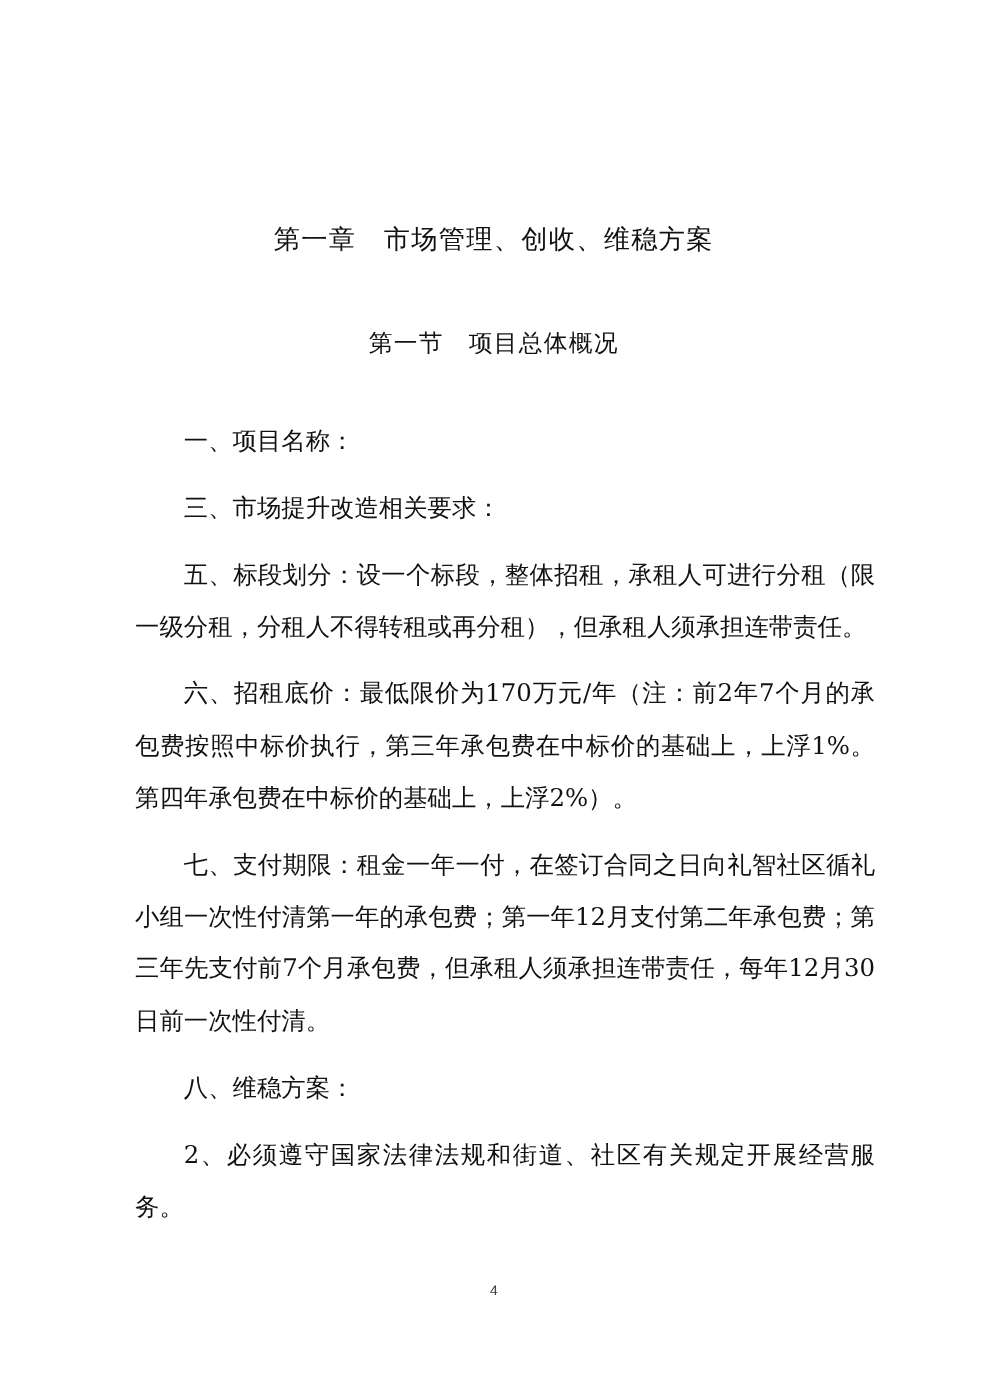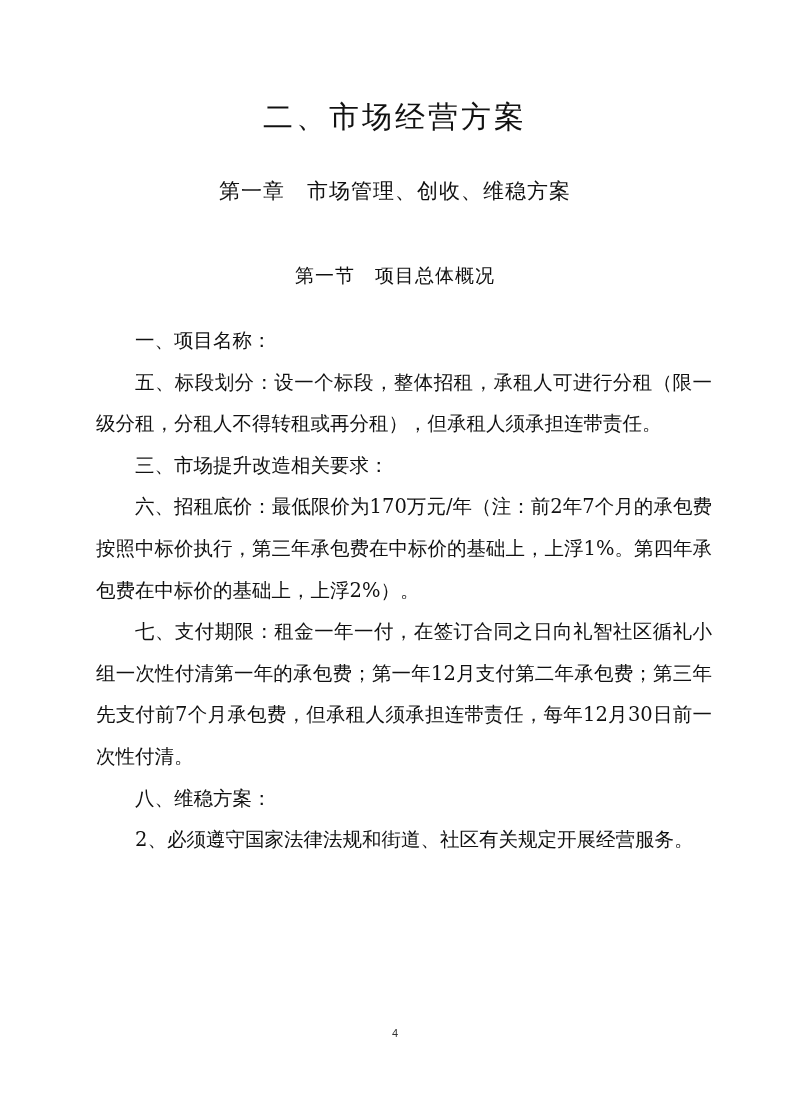--- a/index.html
+++ b/index.html
@@ -7,36 +7,35 @@
       font-family: "DejaVu Serif", "Liberation Serif", serif; color: #111; }
     .page { position: absolute; left: 0; top: 0; width: 790px; height: 1118px; background: #fff; }
     .title { position: absolute; left: 0; width: 790px; text-align: center; top: 97px;
       font-size: 30px; letter-spacing: 3px; line-height: 40px; }
     .chapter { position: absolute; left: 0; width: 790px; text-align: center; top: 176px;
       font-size: 21px; letter-spacing: 1px; line-height: 30px; }
     .section { position: absolute; left: 0; width: 790px; text-align: center; top: 260px;
       font-size: 19px; letter-spacing: 1px; line-height: 30px; }
     .body { position: absolute; left: 96px; width: 616px; top: 320px; font-size: 19.5px;
       line-height: 41.6px; text-align: justify; text-justify: inter-character; }
-    .para { margin: 0; text-indent: 2em; }
+    .para { margin: 12px; text-indent: 2em; }
     .pageno { position: absolute; left: 0; width: 790px; text-align: center; top: 1027px;
       font-family: "Liberation Sans", sans-serif; font-size: 11px; color: #333; }
   </style>
 </head>
 <body>
 
 <div class="page">
-  <div class="title">二、市场经营方案</div>
   <div class="chapter">第一章　市场管理、创收、维稳方案</div>
   <div class="section">第一节　项目总体概况</div>
 
   <div class="body">
     <p class="para">一、项目名称：</p>
+    <p class="para">三、市场提升改造相关要求：</p>
     <p class="para">五、标段划分：设一个标段，整体招租，承租人可进行分租（限一级分租，分租人不得转租或再分租），但承租人须承担连带责任。</p>
-    <p class="para">三、市场提升改造相关要求：</p>
     <p class="para">六、招租底价：最低限价为170万元/年（注：前2年7个月的承包费按照中标价执行，第三年承包费在中标价的基础上，上浮1%。第四年承包费在中标价的基础上，上浮2%）。</p>
     <p class="para">七、支付期限：租金一年一付，在签订合同之日向礼智社区循礼小组一次性付清第一年的承包费；第一年12月支付第二年承包费；第三年先支付前7个月承包费，但承租人须承担连带责任，每年12月30日前一次性付清。</p>
     <p class="para">八、维稳方案：</p>
     <p class="para">2、必须遵守国家法律法规和街道、社区有关规定开展经营服务。</p>
   </div>
 
   <div class="pageno">4</div>
 </div>
 
 </body></html>

